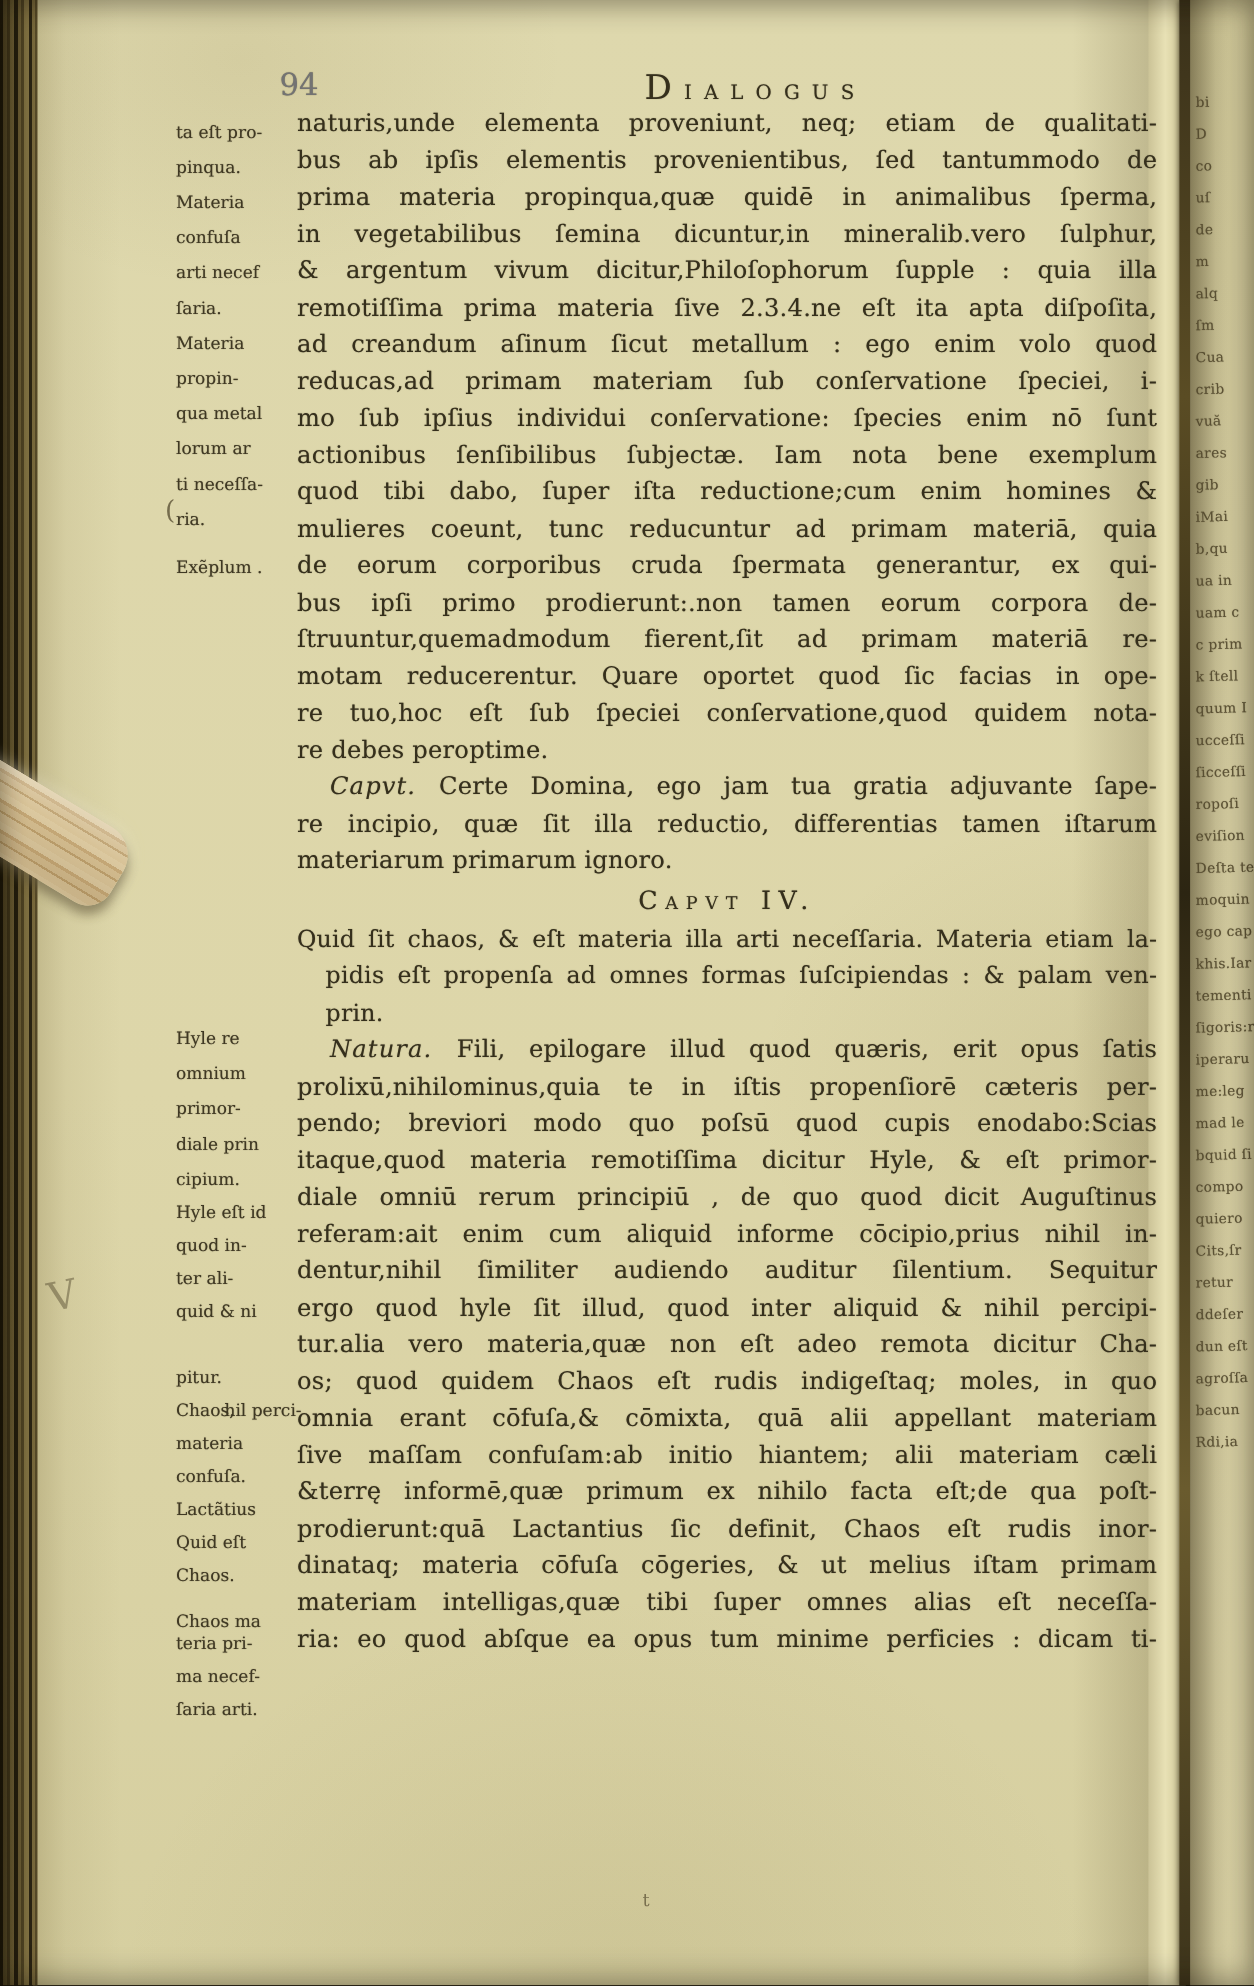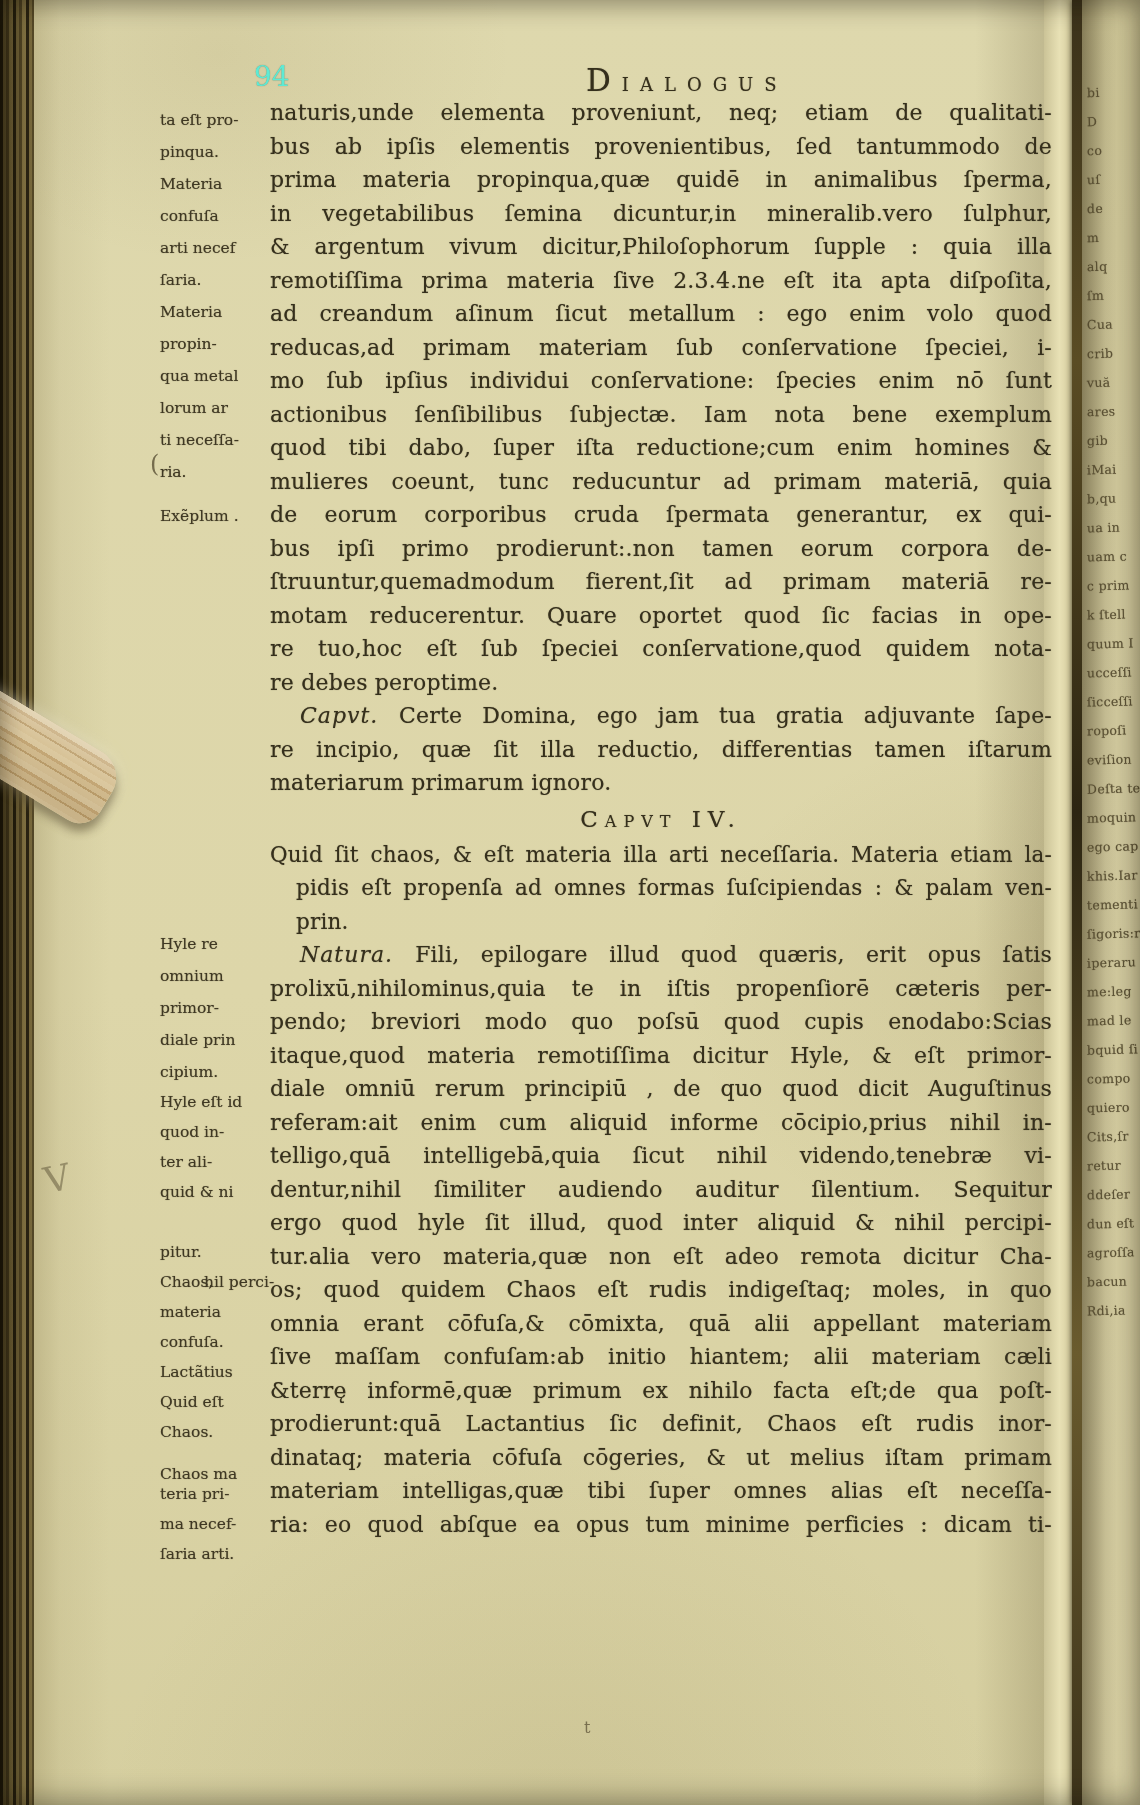--- a/index.html
+++ b/index.html
@@ -48,21 +48,21 @@
     position:absolute;left:5px;font-size:12.5px;line-height:14px;color:#4e4429;
     white-space:nowrap;letter-spacing:0.3px;opacity:0.88;
     text-shadow:0 0 1px rgba(78,68,41,0.6);transform:rotate(-1.5deg);
   }
   .vignette{
     position:absolute;inset:0;pointer-events:none;
     box-shadow:inset 0 8px 22px rgba(25,20,8,0.30), inset 0 -10px 24px rgba(25,20,8,0.25);
   }
   
   .folio-number{
-    position:absolute;left:254px;top:60px;font-size:28px;color:#5eead4;
+    position:absolute;left:254px;top:60px;font-size:28px;color:#737373;
     text-shadow:0 0 1px rgba(53,47,28,0.5);
   }
   .running-title{
     position:absolute;left:586px;top:62px;font-size:25px;color:#352f1c;
     font-variant:small-caps;letter-spacing:11px;text-shadow:0 0 1px rgba(53,47,28,0.5);
   }
   .running-title::first-letter{font-size:31px;}
   .margin-notes{position:absolute;left:160px;top:0;width:112px;height:100%;}
   .mnote{
     position:absolute;left:0;font-size:15.5px;line-height:20px;color:#3f3823;
@@ -217,21 +217,20 @@
       <div class="tline caput">Capvt IV.</div>
       <div class="tline j it">Quid ſit chaos, &amp; eſt materia illa arti neceſſaria. Materia etiam la-</div>
       <div class="tline j it" style="padding-left: 26px;">pidis eſt propenſa ad omnes formas ſuſcipiendas : &amp; palam ven-</div>
       <div class="tline it" style="padding-left: 26px;">prin.</div>
       <div class="tline j" style="padding-left: 30px;"><span class="lead">Natura. </span>Fili, epilogare illud quod quæris, erit opus ſatis</div>
       <div class="tline j">prolixū,nihilominus,quia te in iſtis propenſiorē cæteris per-</div>
       <div class="tline j">pendo; breviori modo quo poſsū quod cupis enodabo:Scias</div>
       <div class="tline j">itaque,quod materia remotiſſima dicitur Hyle, &amp; eſt primor-</div>
       <div class="tline j">diale omniū rerum principiū , de quo quod dicit Auguſtinus</div>
       <div class="tline j">referam:ait enim cum aliquid informe cōcipio,prius nihil in-</div>
-      <div class="tline j">telligo,quā intelligebā,quia ſicut nihil videndo,tenebræ vi-</div>
       <div class="tline j">dentur,nihil ſimiliter audiendo auditur ſilentium. Sequitur</div>
       <div class="tline j">ergo quod hyle ſit illud, quod inter aliquid &amp; nihil percipi-</div>
       <div class="tline j">tur.alia vero materia,quæ non eſt adeo remota dicitur Cha-</div>
       <div class="tline j">os; quod quidem Chaos eſt rudis indigeſtaq; moles, in quo</div>
       <div class="tline j">omnia erant cōfuſa,&amp; cōmixta, quā alii appellant materiam</div>
       <div class="tline j">ſive maſſam confuſam:ab initio hiantem; alii materiam cæli</div>
       <div class="tline j">&amp;terrę informē,quæ primum ex nihilo facta eſt;de qua poſt-</div>
       <div class="tline j">prodierunt:quā Lactantius ſic definit, Chaos eſt rudis inor-</div>
       <div class="tline j">dinataq; materia cōfuſa cōgeries, &amp; ut melius iſtam primam</div>
       <div class="tline j">materiam intelligas,quæ tibi ſuper omnes alias eſt neceſſa-</div>

